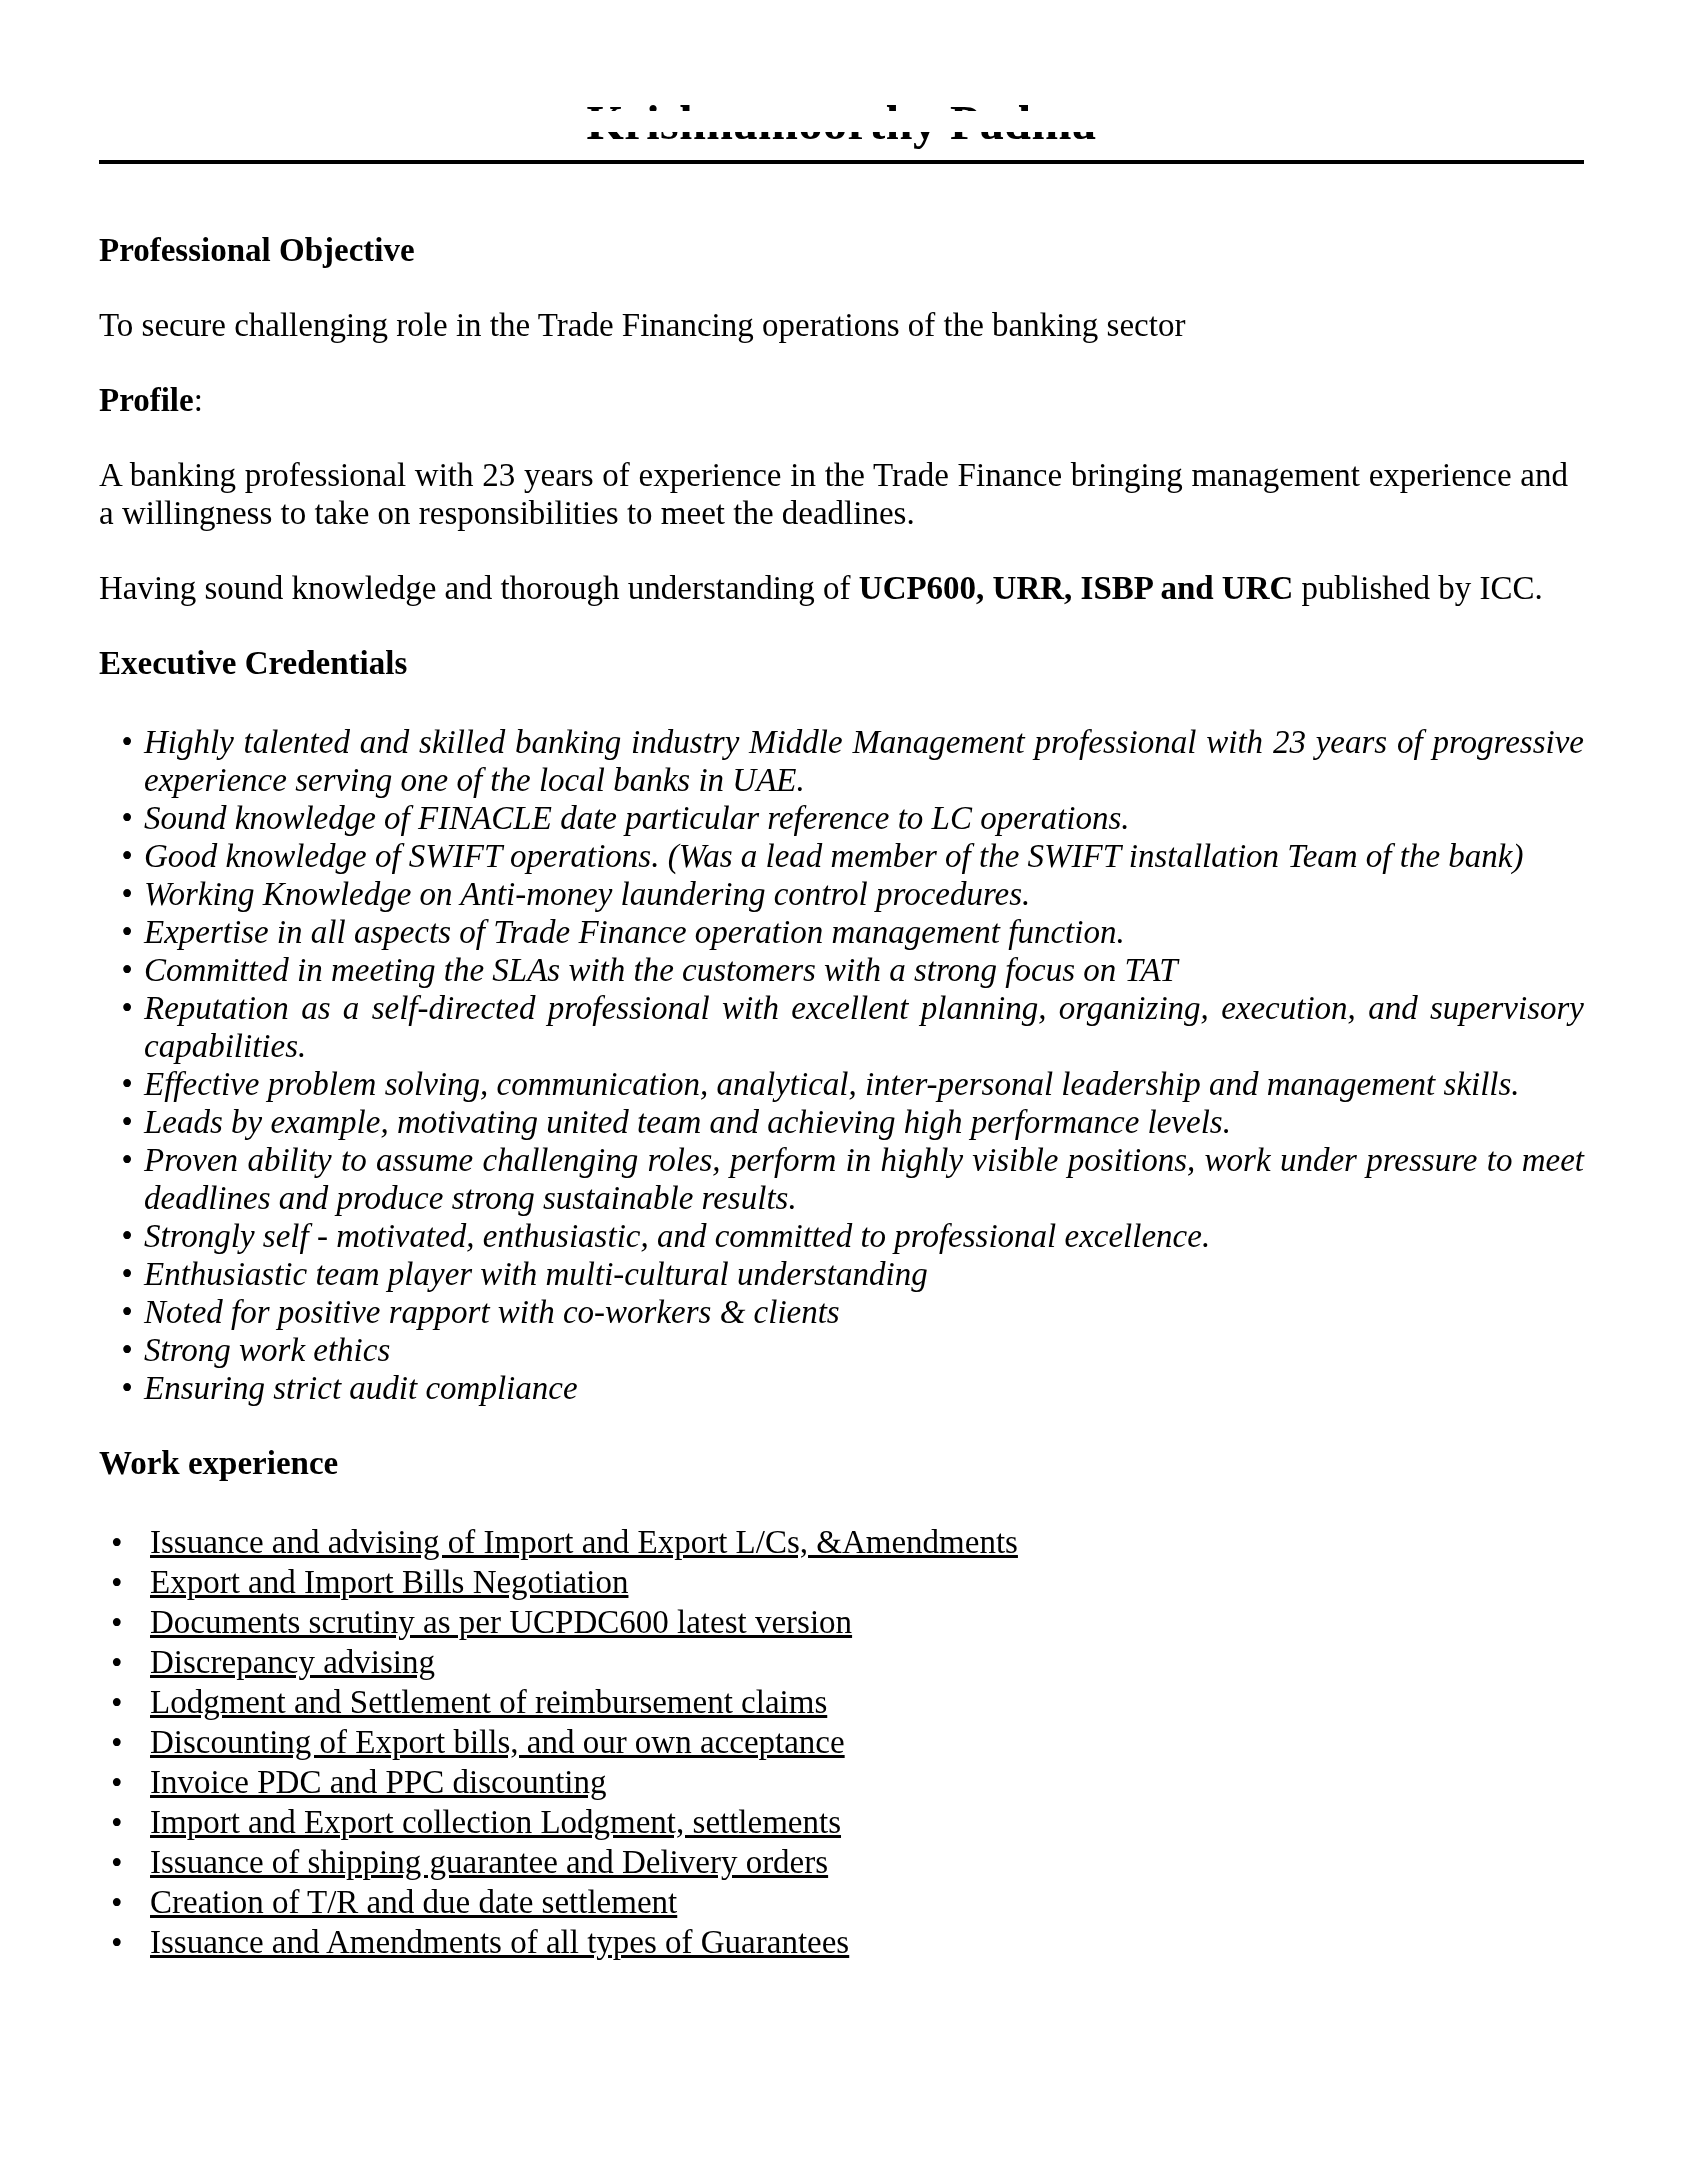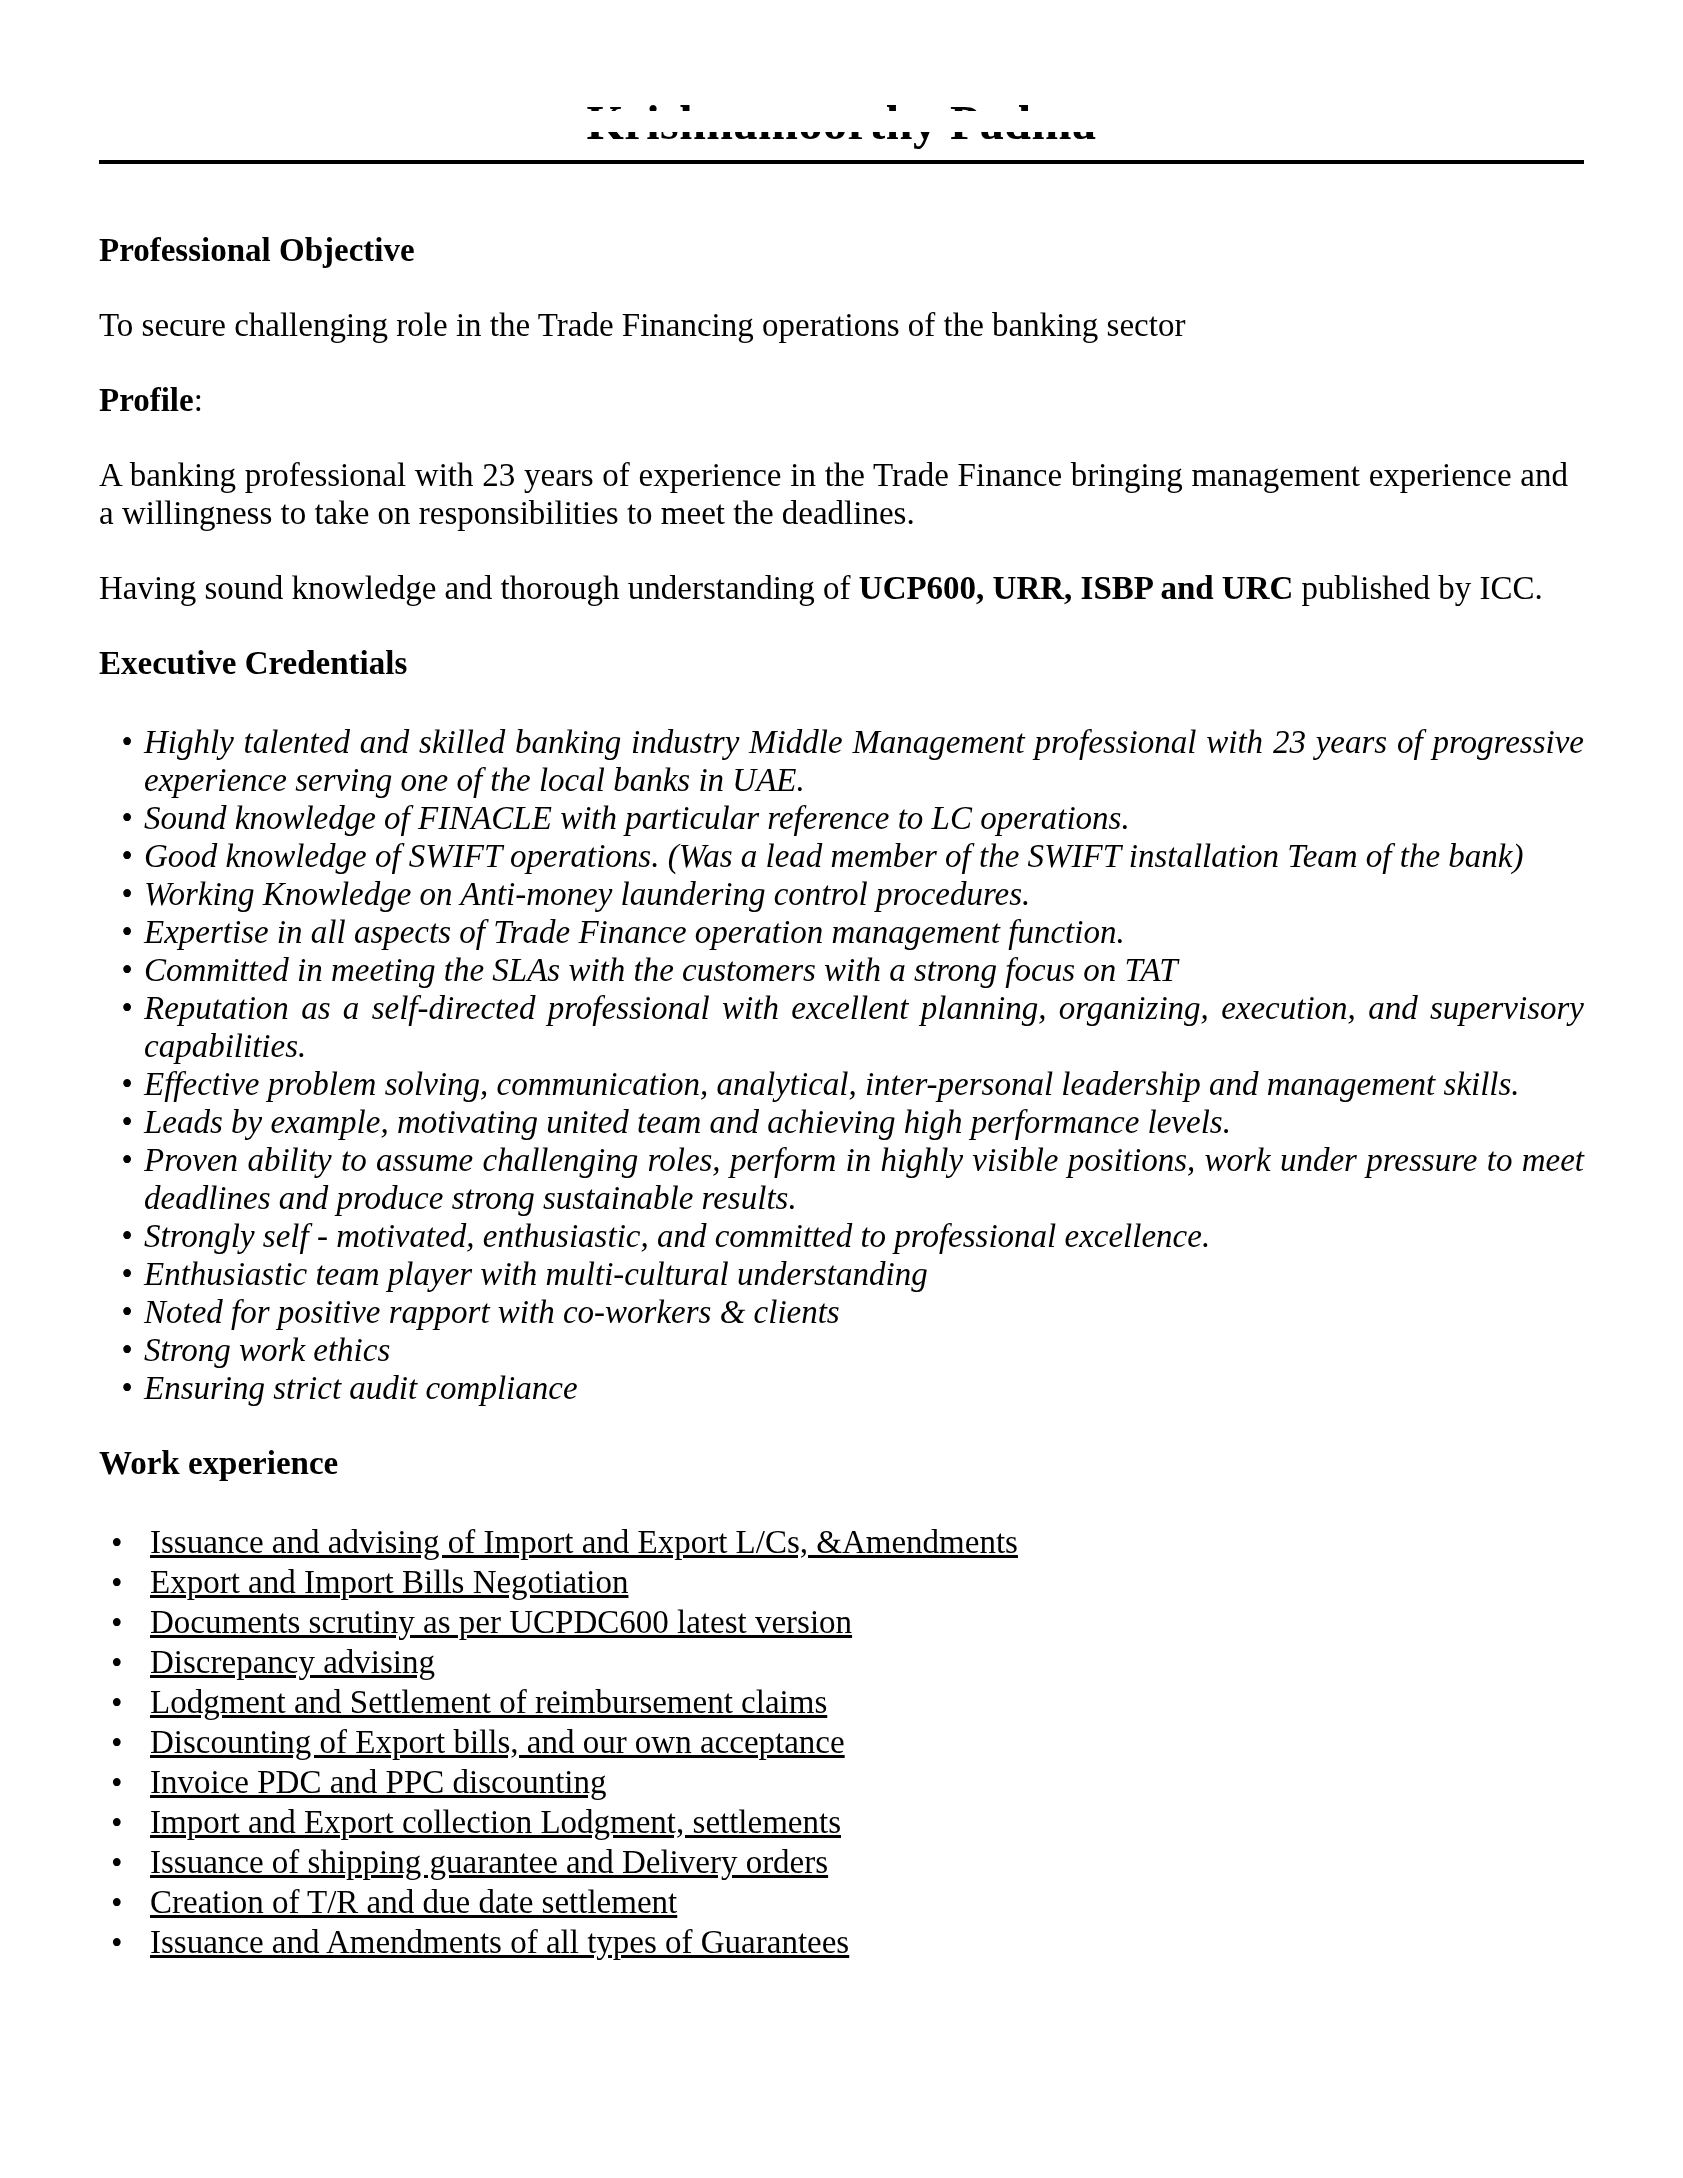--- a/index.html
+++ b/index.html
@@ -103,21 +103,21 @@
   <h2 class="after-rule">Professional Objective</h2>
   <p>To secure challenging role in the Trade Financing operations of the banking sector</p>
 
   <h2><span>Profile</span><span class="colon">:</span></h2>
   <p>A banking professional with 23 years of experience in the Trade Finance bringing management experience and a willingness to take on responsibilities to meet the deadlines.</p>
   <p><span>Having sound knowledge and thorough understanding of </span><strong>UCP600, URR, ISBP and URC</strong><span> published by ICC.</span></p>
 
   <h2>Executive Credentials</h2>
   <ul class="list1">
     <li>Highly talented and skilled banking industry Middle Management professional with 23 years of progressive experience serving one of the local banks in UAE.</li>
-    <li>Sound knowledge of FINACLE with particular reference to LC operations.</li>
+    <li>Sound knowledge of FINACLE date particular reference to LC operations.</li>
     <li>Good knowledge of SWIFT operations. (Was a lead member of the SWIFT installation Team of the bank)</li>
     <li>Working Knowledge on Anti-money laundering control procedures.</li>
     <li>Expertise in all aspects of Trade Finance operation management function.</li>
     <li>Committed in meeting the SLAs with the customers with a strong focus on TAT</li>
     <li>Reputation as a self-directed professional with excellent planning, organizing, execution, and supervisory capabilities.</li>
     <li>Effective problem solving, communication, analytical, inter-personal leadership and management skills.</li>
     <li>Leads by example, motivating united team and achieving high performance levels.</li>
     <li>Proven ability to assume challenging roles, perform in highly visible positions, work under pressure to meet deadlines and produce strong sustainable results.</li>
     <li>Strongly self - motivated, enthusiastic, and committed to professional excellence.</li>
     <li>Enthusiastic team player with multi-cultural understanding</li>

